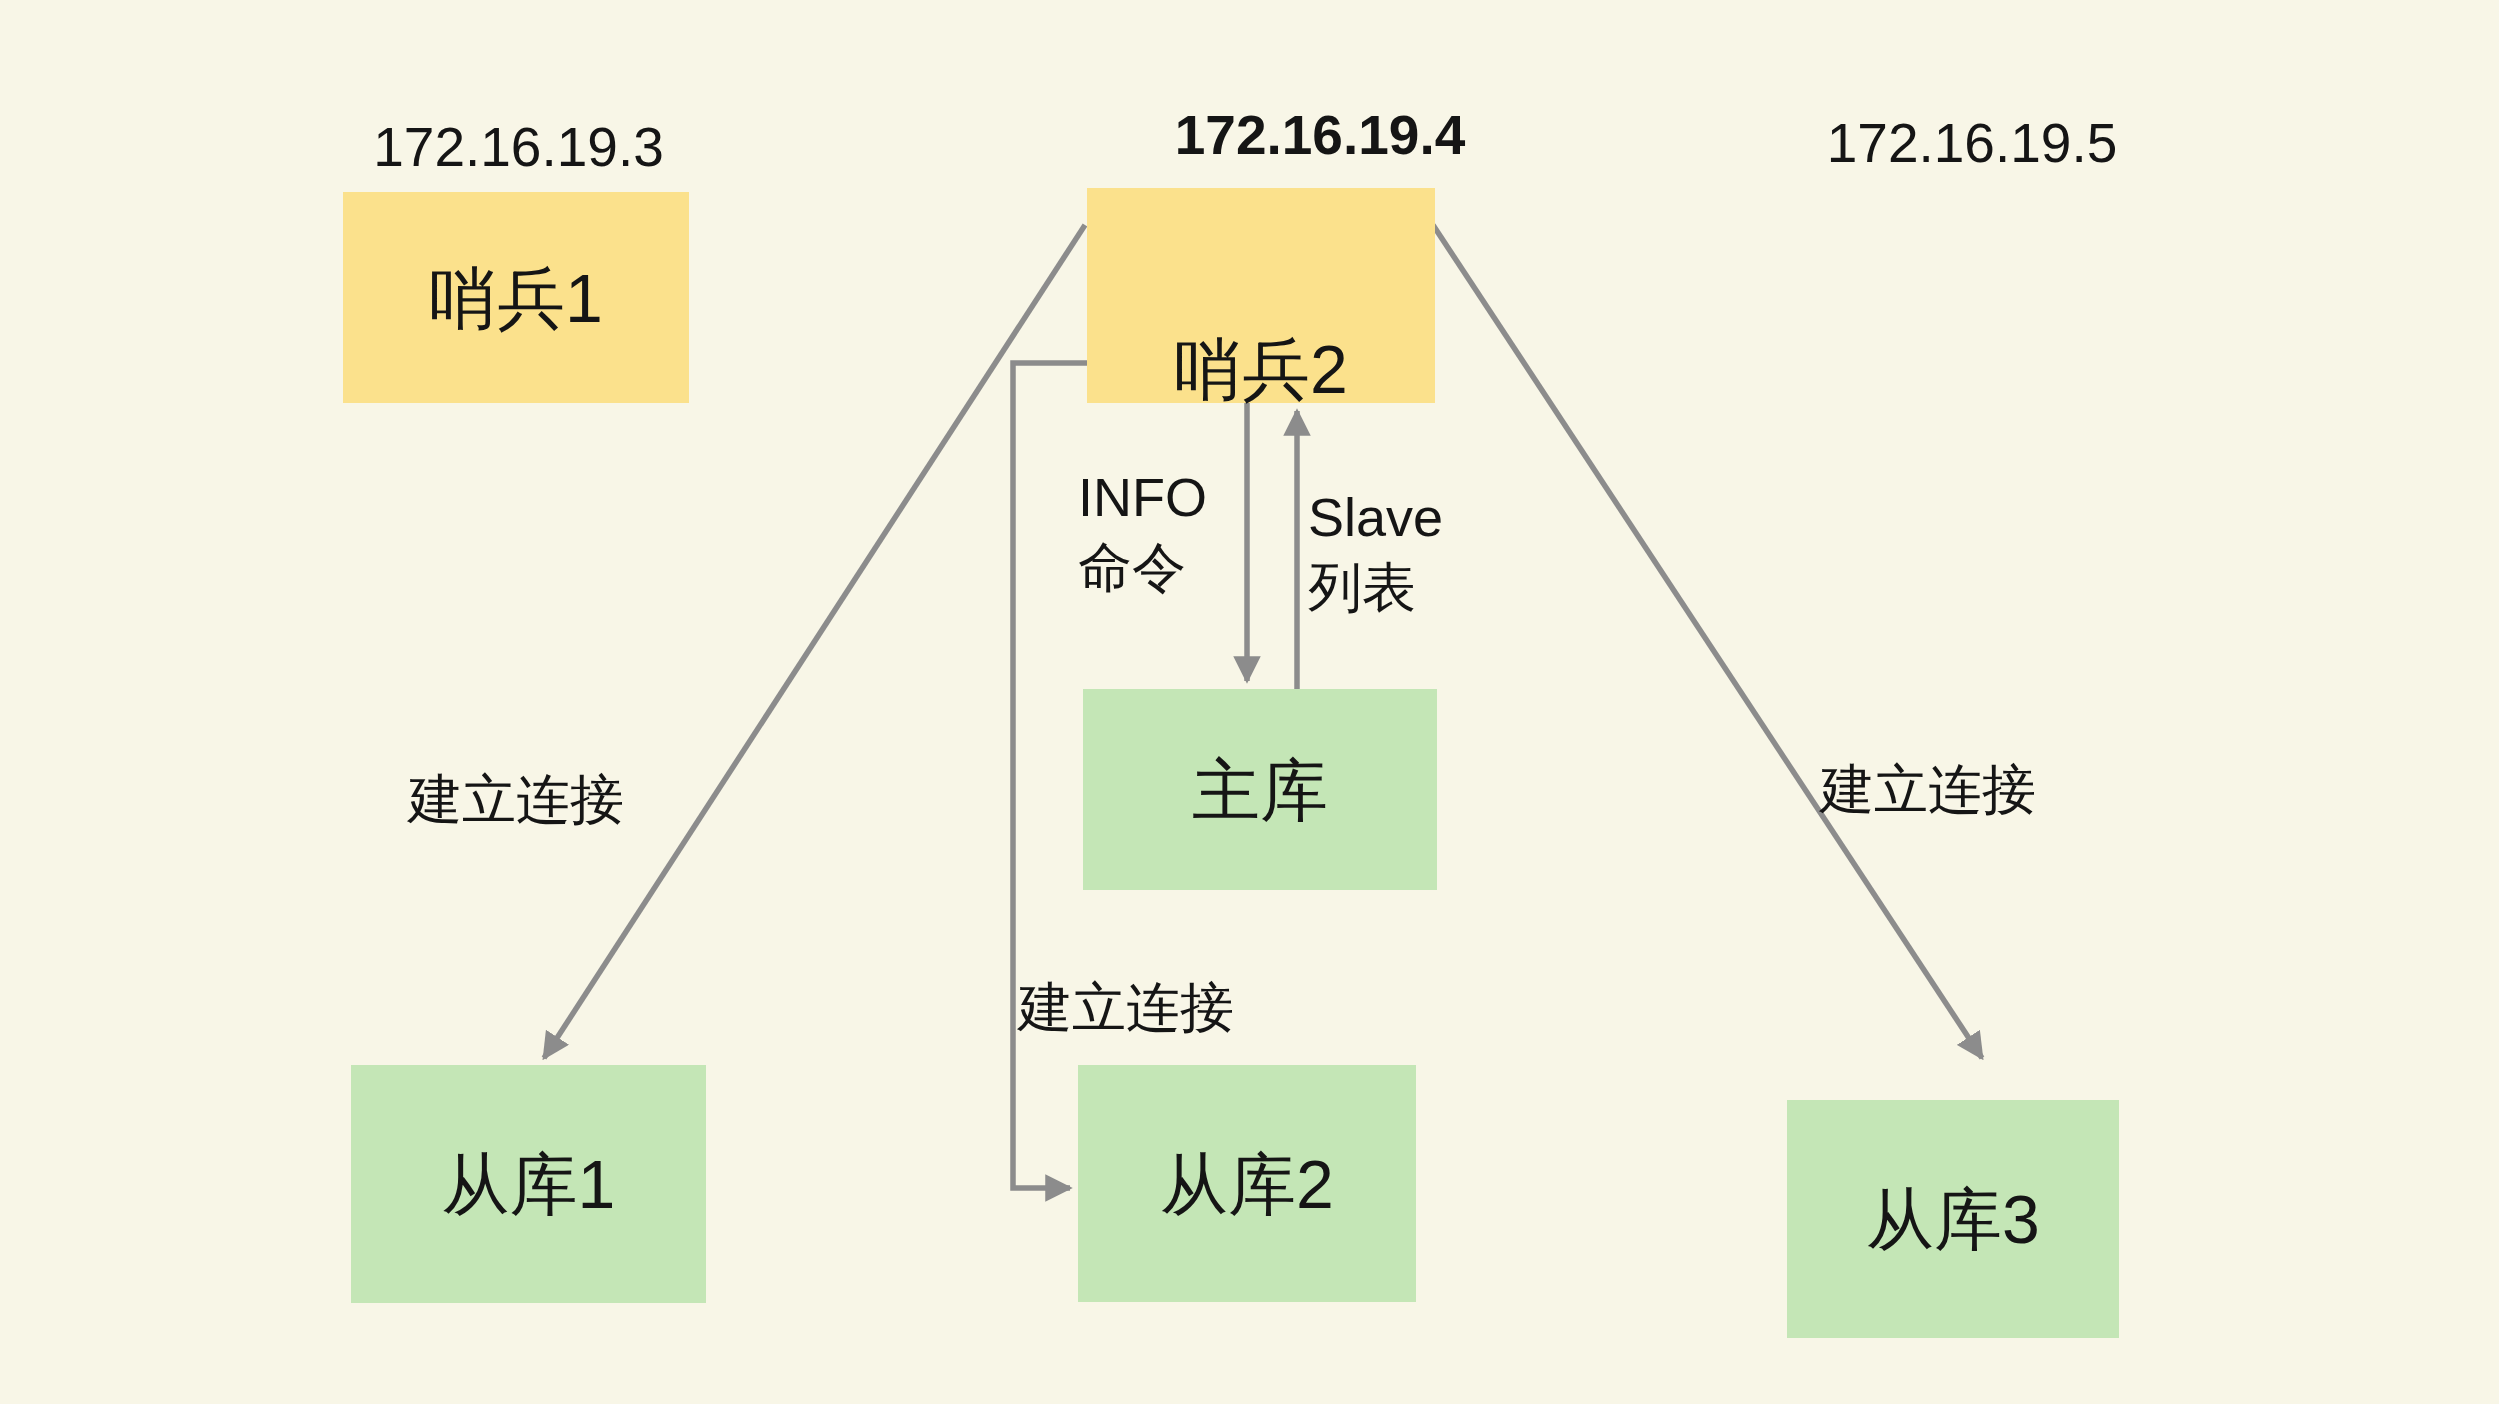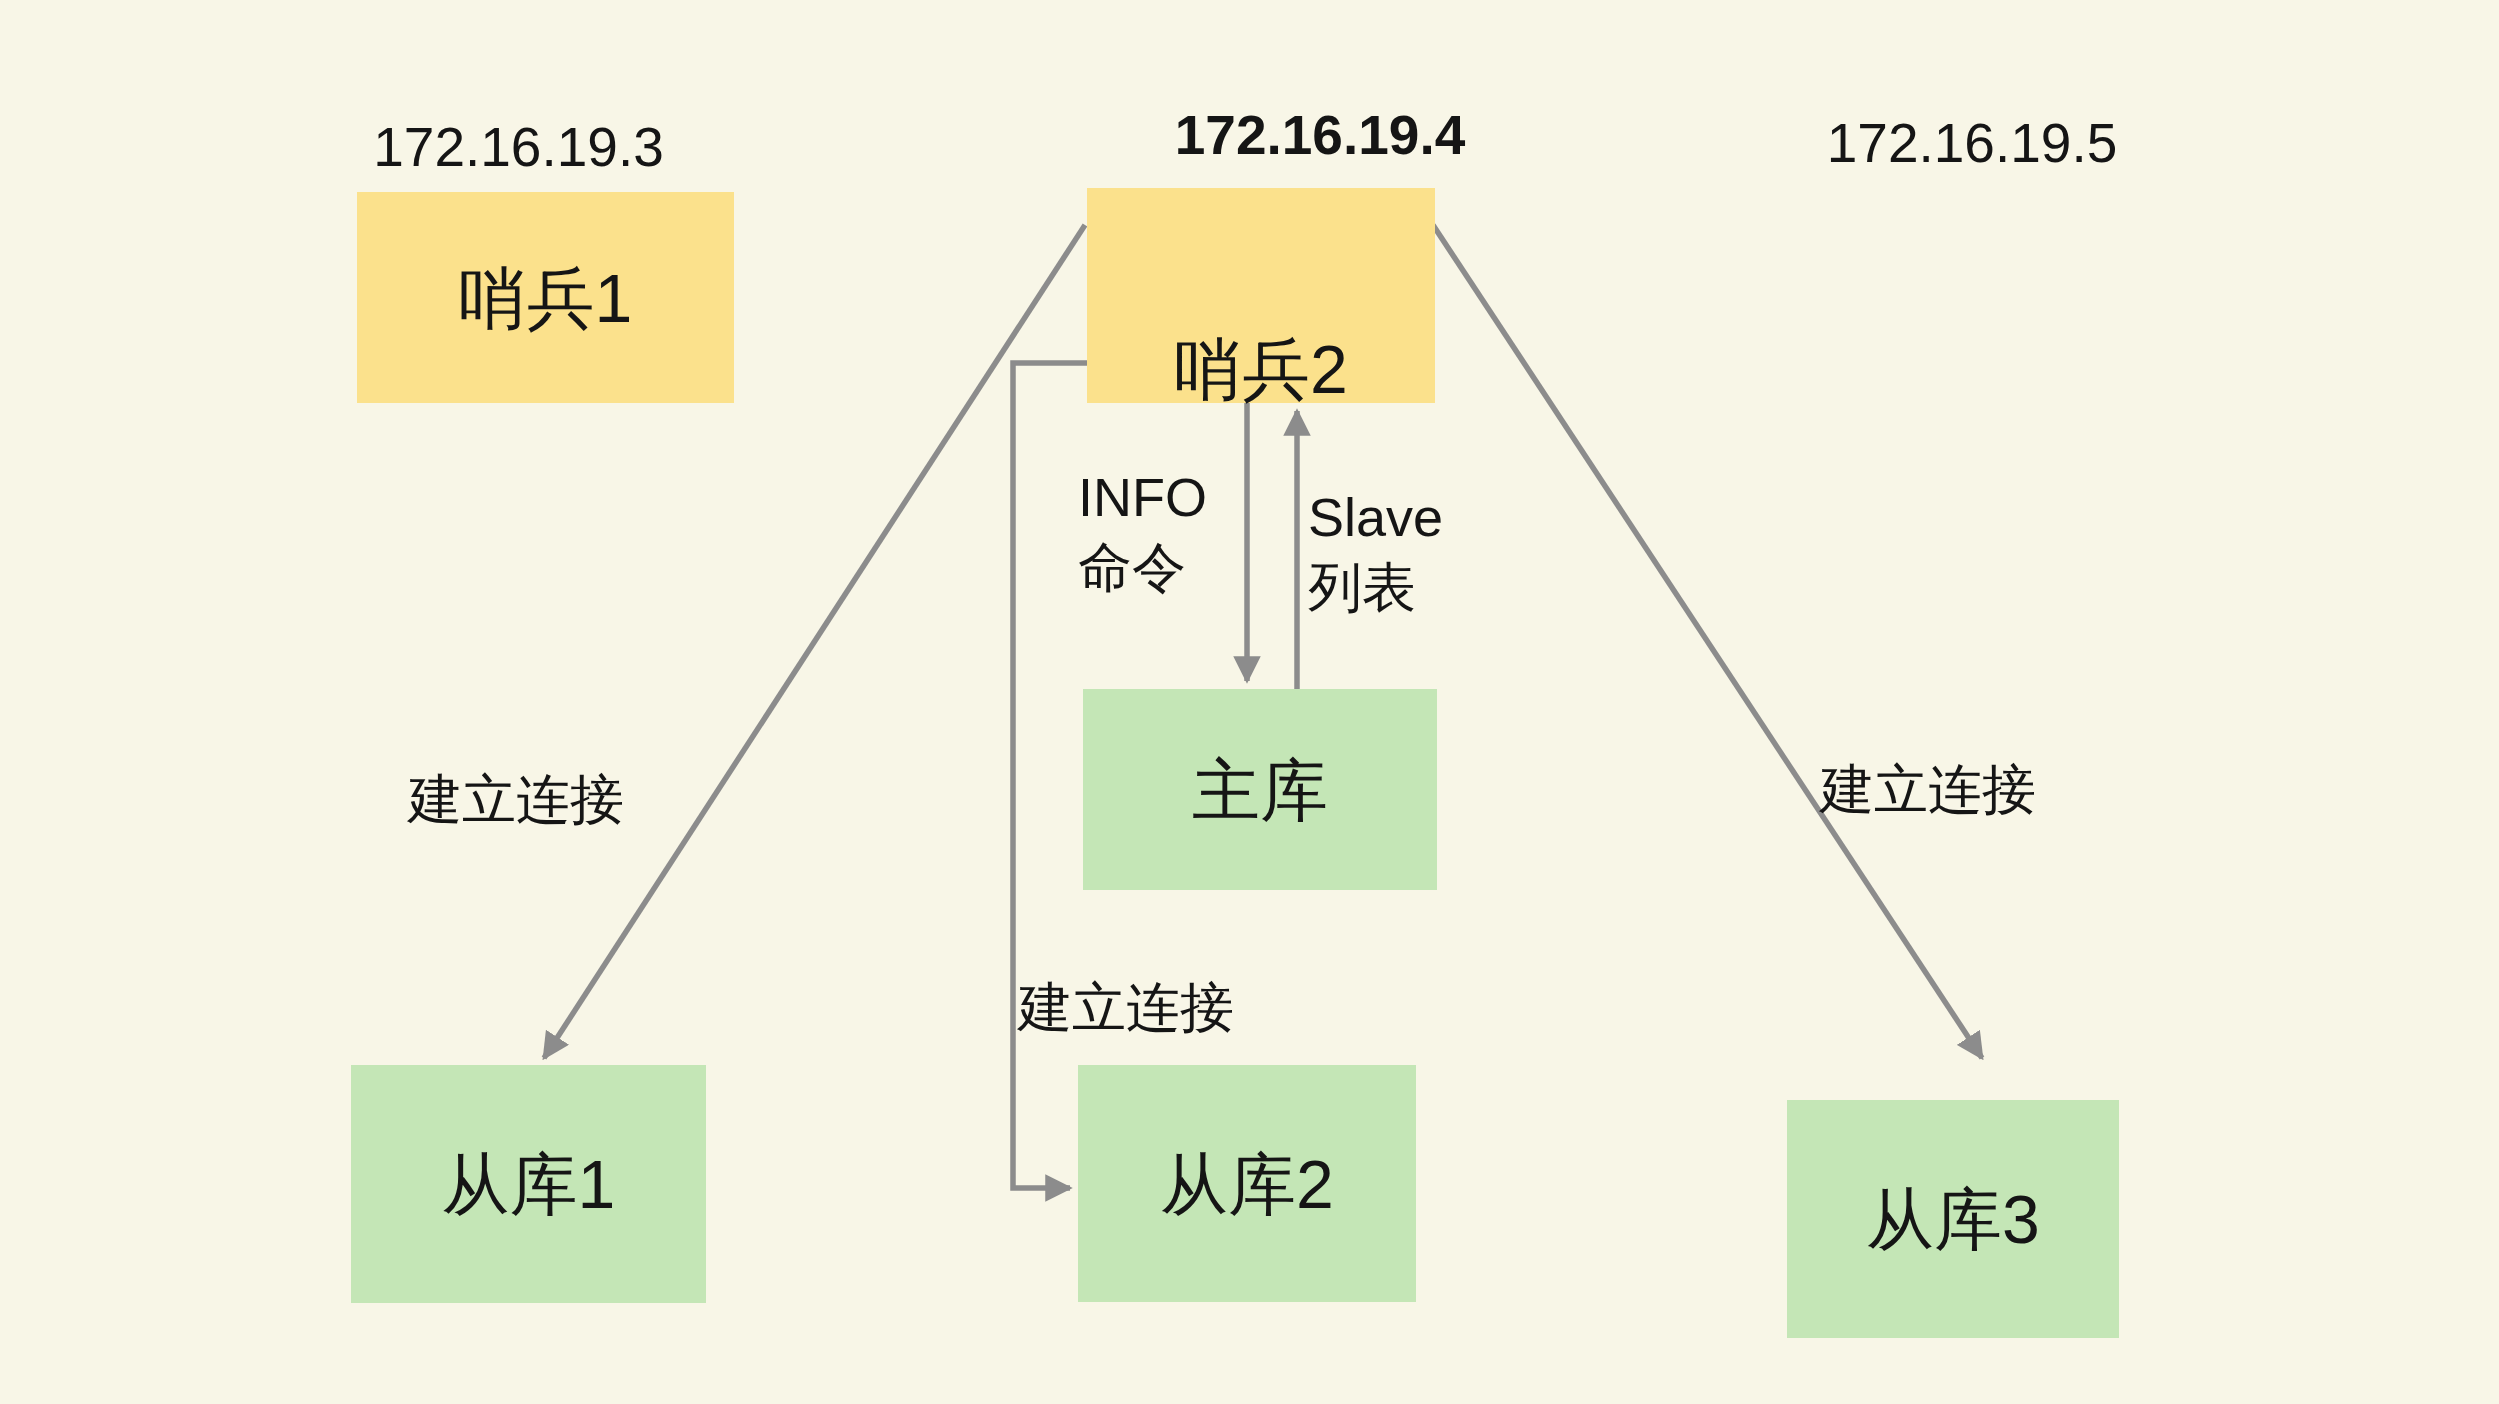--- a/index.html
+++ b/index.html
@@ -25,21 +25,21 @@
     font-size: 55px; line-height: 1.15;
     text-align: center;
     white-space: nowrap;
   }
   .edge-label {
     position: absolute;
     font-size: 54px; line-height: 1.3;
     white-space: nowrap;
   }
   
-  .pos-s1 { left: 343px;  top: 192px; width: 377px; height: 211px; margin-left: 14px; }
+  .pos-s1 { left: 343px;  top: 192px; width: 346px; height: 211px; }
   .pos-s2 { left: 1087px; top: 188px; width: 348px; height: 215px; align-items: flex-end; }
   .pos-s3 { left: 1797px; top: 190px; width: 350px; height: 214px; }
   
   .pos-ip1 { left: 343px;  top: 116px; width: 351px; }
   .pos-ip2 { left: 1146px; top: 104px; width: 348px; font-weight: bold; }
   .pos-ip3 { left: 1797px; top: 112px; width: 350px; }
   
   .pos-master { left: 1083px; top: 689px;  width: 354px; height: 201px; }
   .pos-sl1    { left: 351px;  top: 1065px; width: 355px; height: 238px; }
   .pos-sl2    { left: 1078px; top: 1065px; width: 338px; height: 237px; }

